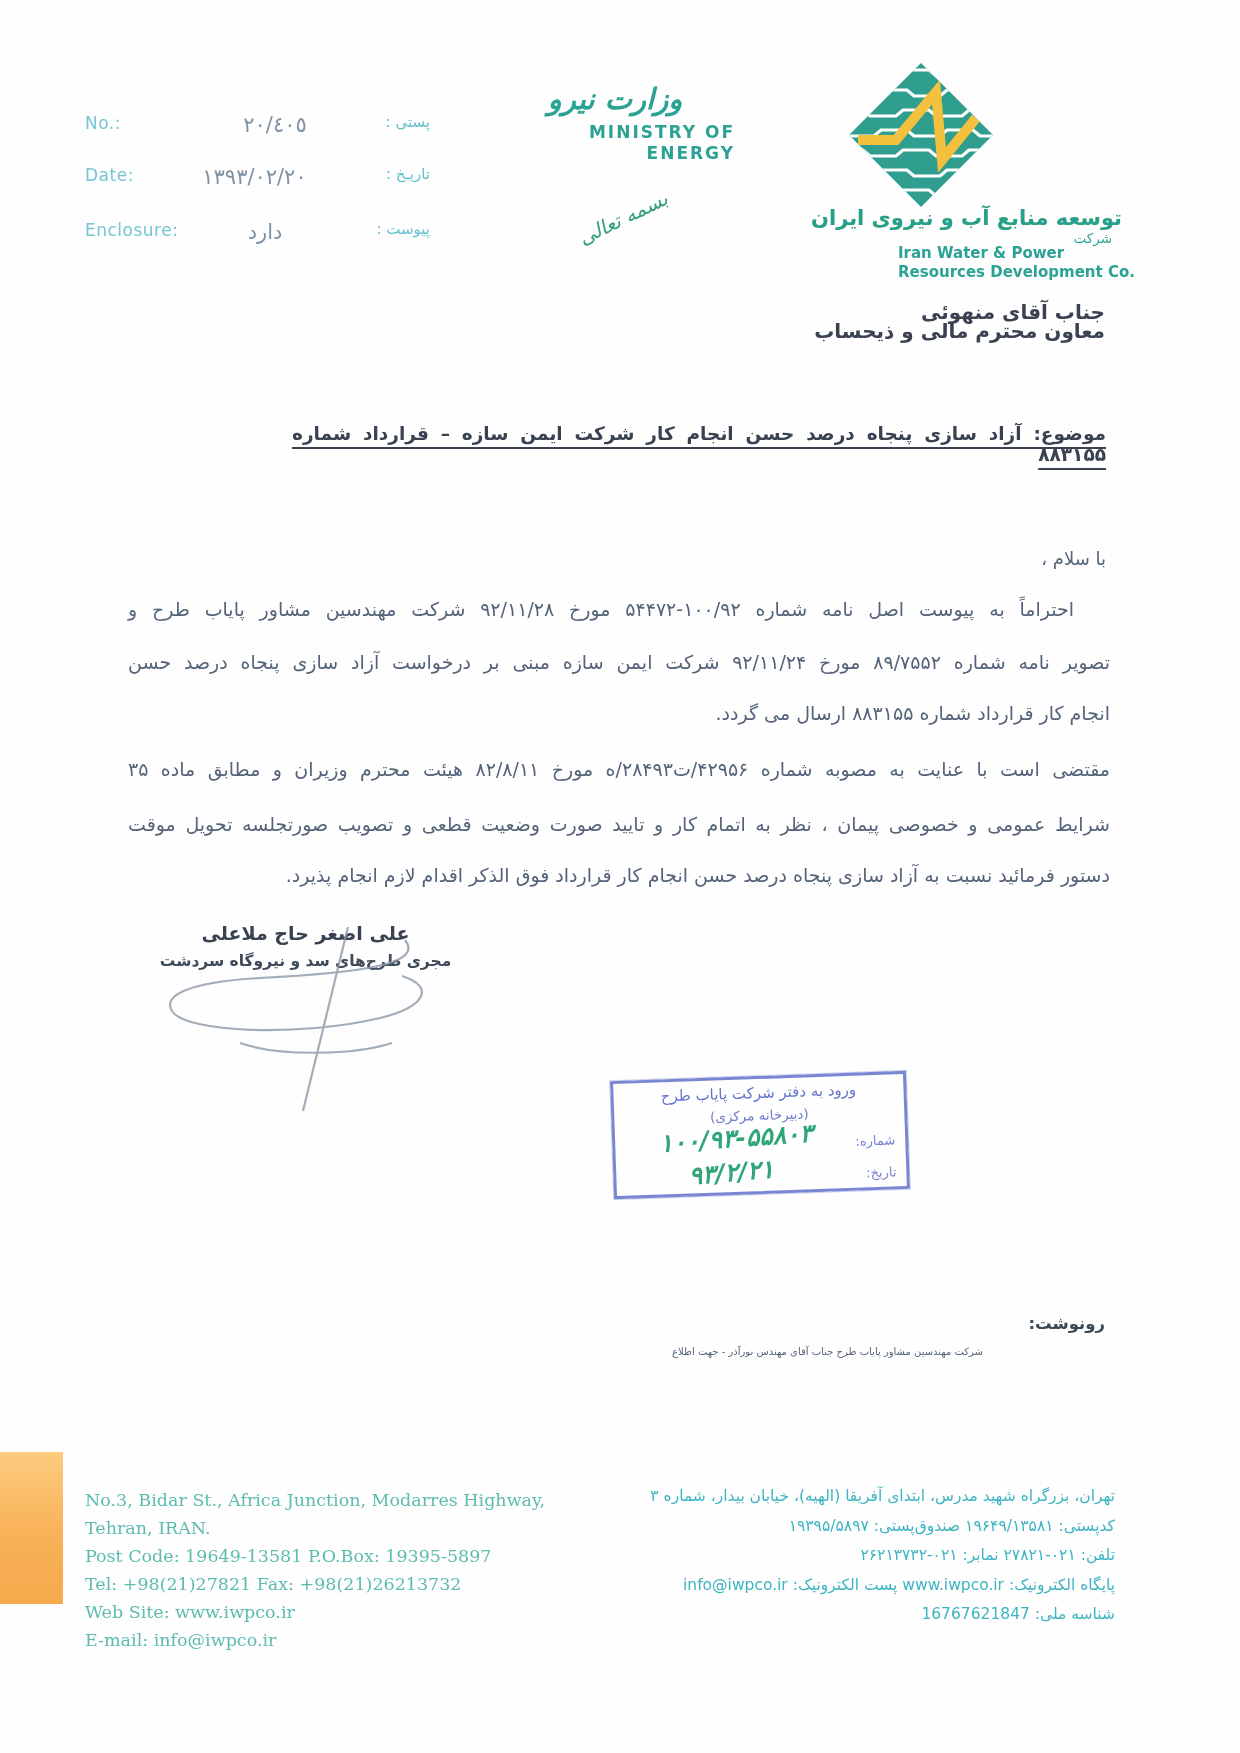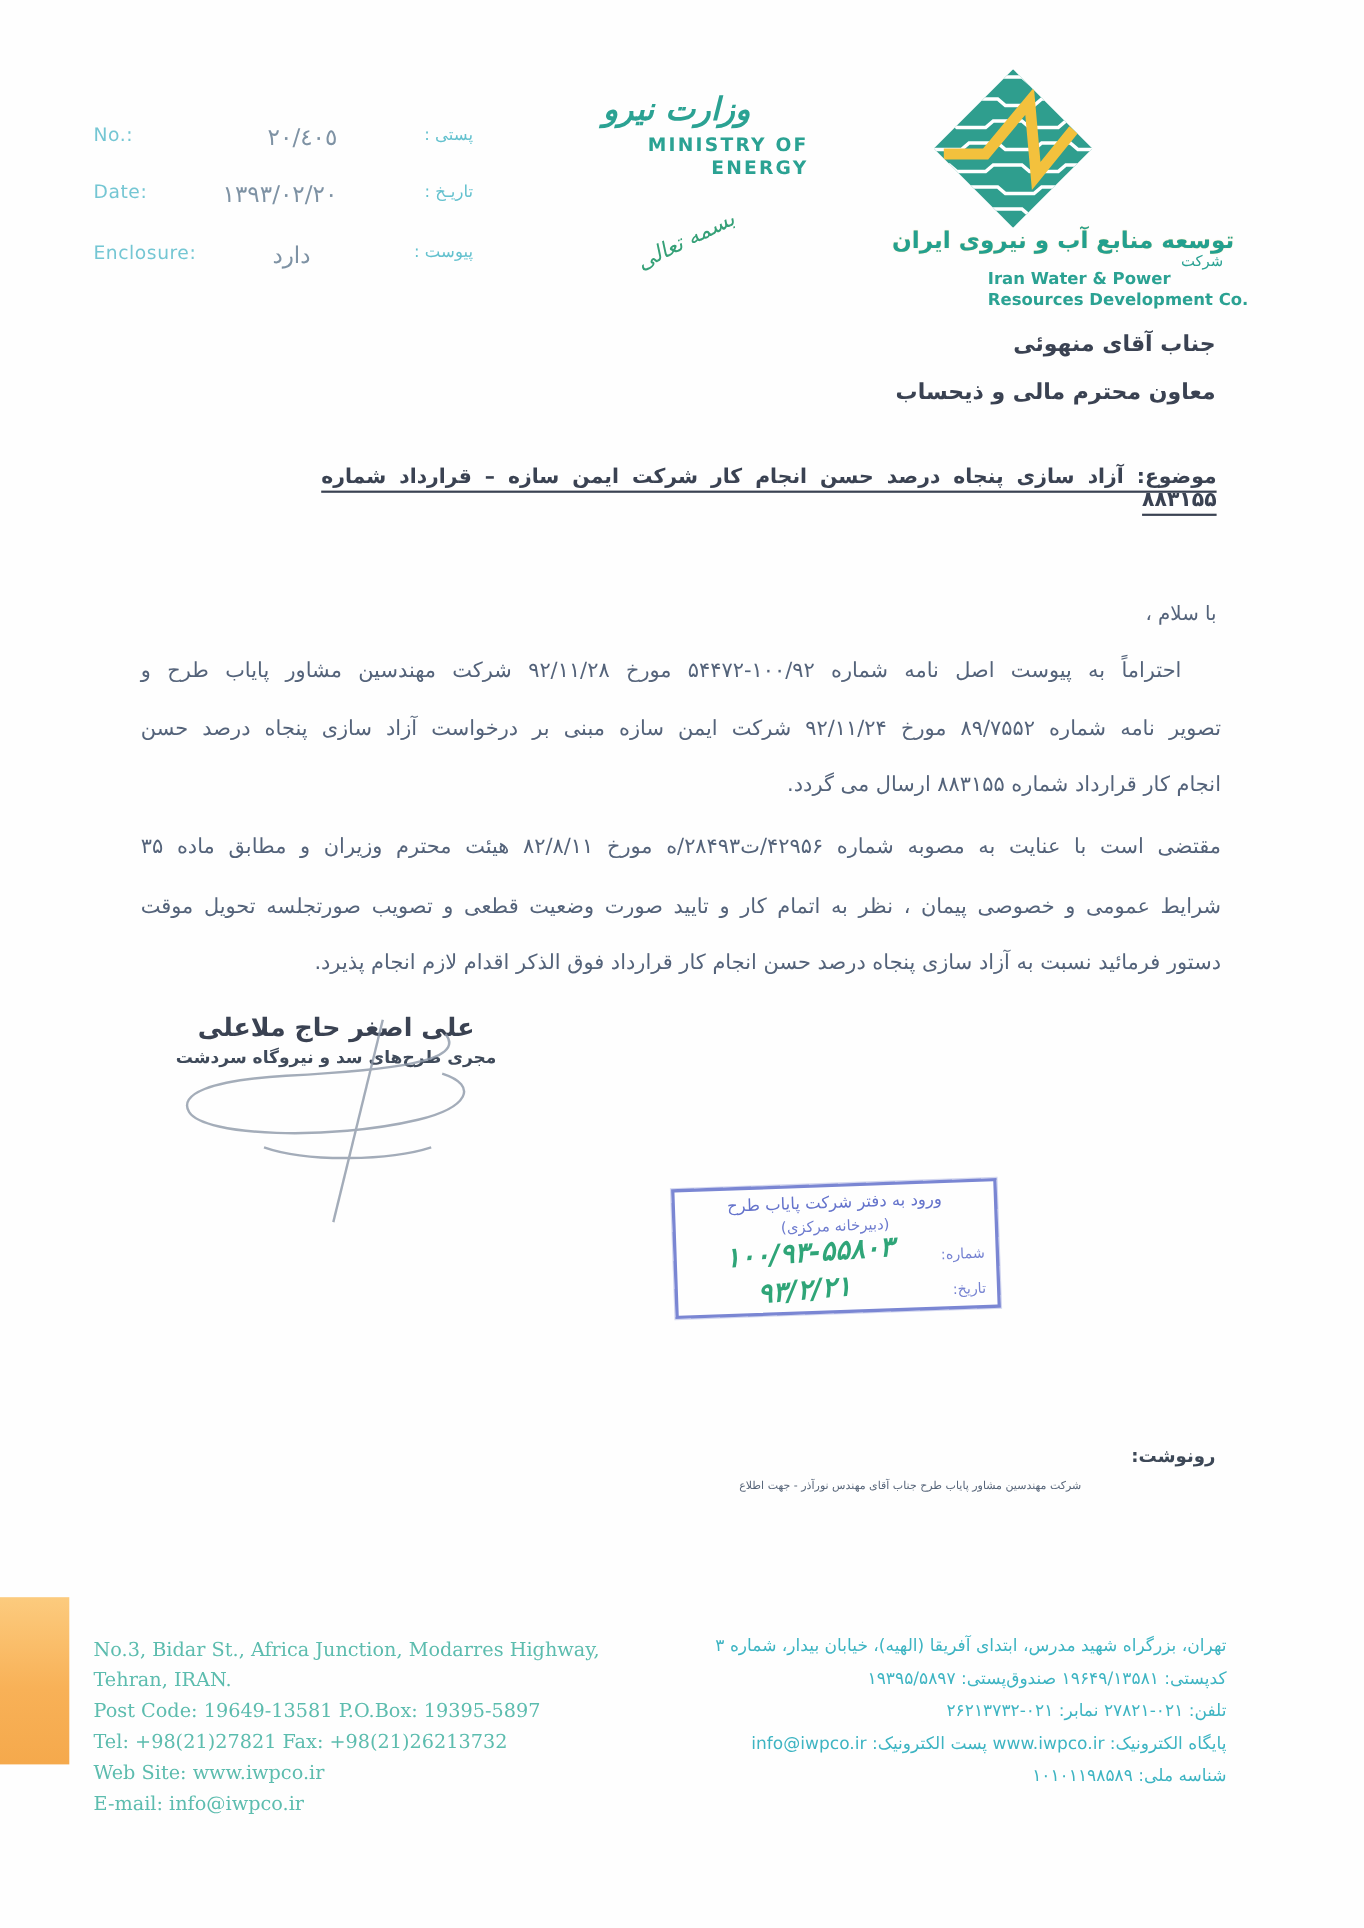--- a/index.html
+++ b/index.html
@@ -27,38 +27,38 @@
     font-size:13.5px; color:#2ba293; direction:rtl;margin-top:40px; }
   .cname-fa { position:absolute; left:788px; top:206px; width:334px; text-align:right;
     font-size:21px; font-weight:bold; color:#23a08f; direction:rtl;
     text-shadow:0 0 1px rgba(243,193,61,.55); }
   .cname-en { position:absolute; left:898px; top:244px; width:250px; text-align:left;
     font-size:15px; font-weight:bold; line-height:19px; color:#2ba293; }
 
   
   .recipient-l1, .recipient-l2 { position:absolute; left:705px; width:400px; text-align:right;
     direction:rtl; font-size:20px; font-weight:bold; color:#3a4252; }
-  .recipient-l1 { top:300px; } .recipient-l2 { top:344px; }
+  .recipient-l1 { top:300px; } .recipient-l2 { top:319px; }
 
   .subject { position:absolute; left:292px; top:423px; width:814px; direction:rtl;
     font-size:18.5px; font-weight:bold; color:#3a4252;
     text-align:justify; text-align-last:justify;
     text-decoration:underline; text-underline-offset:7px; text-decoration-thickness:1.5px; }
 
   .salutation { position:absolute; left:900px; top:548px; width:206px; text-align:right;
     direction:rtl; font-size:18px; color:#54637a; }
 
   .bodyline { position:absolute; left:128px; width:982px; direction:rtl; font-size:19px;
     color:#54637a; text-align:right; }
   .jl { text-align:justify; text-align-last:justify; }
   .indent { padding-right:36px; }
 
   
   .sig-name { position:absolute; left:148px; top:922px; width:315px; text-align:center;
-    direction:rtl; font-size:23px; font-weight:bold; color:#3a4252; }
+    direction:rtl; font-size:19px; font-weight:bold; color:#3a4252; }
   .sig-title { position:absolute; left:148px; top:952px; width:315px; text-align:center;
     direction:rtl; font-size:15.5px; font-weight:bold; color:#3f4a5a; }
   .scrawl { position:absolute; left:140px; top:915px; width:340px; height:200px; }
 
   
   .stamp { position:absolute; left:612px; top:1076px; width:296px; height:118px;
     border:3px solid rgba(84,100,198,.78); transform:rotate(-2deg);
     box-shadow:0 0 0 1px rgba(84,100,198,.25); }
   .stamp-l1 { position:absolute; top:5px; left:0; width:100%; text-align:center;
     direction:rtl; font-size:15px; color:#5464c6; opacity:.9; }
@@ -185,18 +185,18 @@
     <div>Tel: +98(21)27821    Fax: +98(21)26213732</div>
     <div>Web Site: www.iwpco.ir</div>
     <div>E-mail: info@iwpco.ir</div>
   </div>
 
   <div class="footer-fa">
     <div>تهران، بزرگراه شهید مدرس، ابتدای آفریقا (الهیه)، خیابان بیدار، شماره ۳</div>
     <div>کدپستی: ۱۹۶۴۹/۱۳۵۸۱   صندوق‌پستی: ۱۹۳۹۵/۵۸۹۷</div>
     <div>تلفن: ۰۲۱-۲۷۸۲۱   نمابر: ۰۲۱-۲۶۲۱۳۷۳۲</div>
     <div>پایگاه الکترونیک: www.iwpco.ir   پست الکترونیک: info@iwpco.ir</div>
-    <div>شناسه ملی: ۱۰۱۰۱۱۹۸۵۸۹</div>
+    <div>شناسه ملی: 16767621847</div>
   </div>
 
   <div class="sticky-note"></div>
 
 </div>
 
 </body></html>

